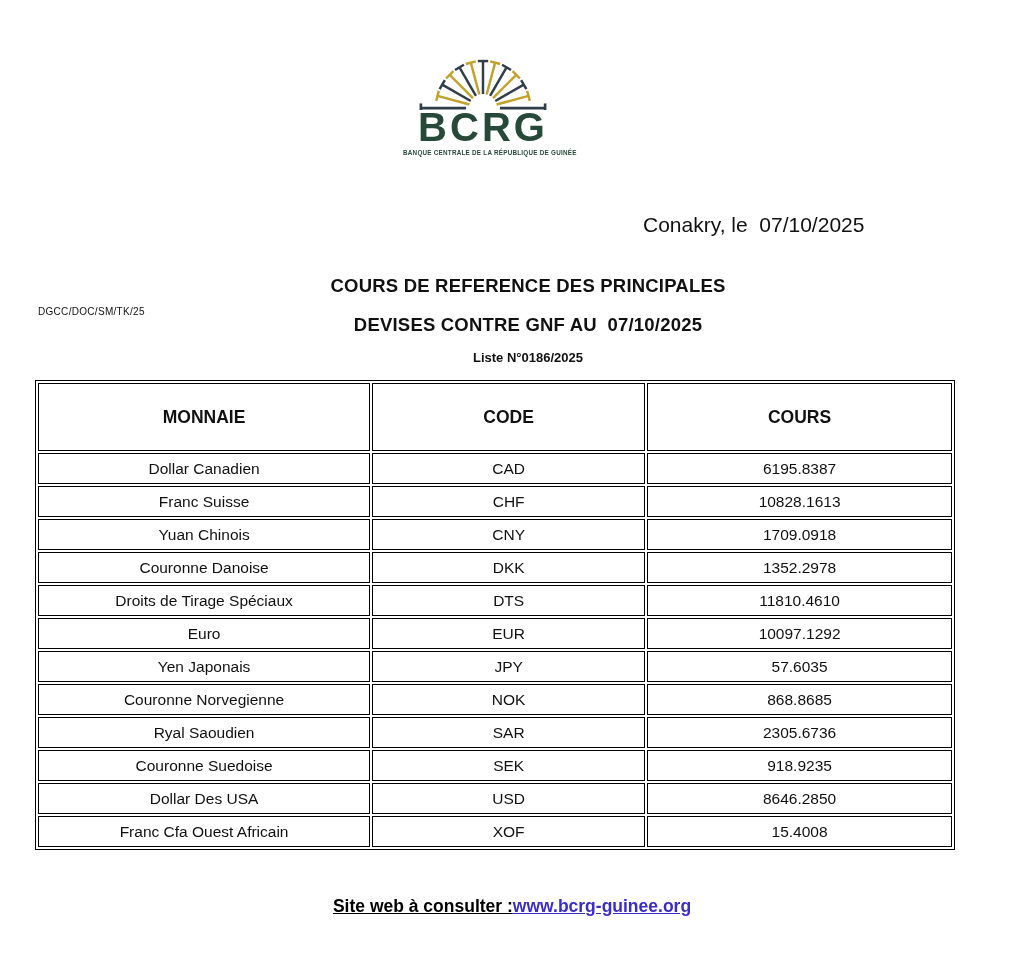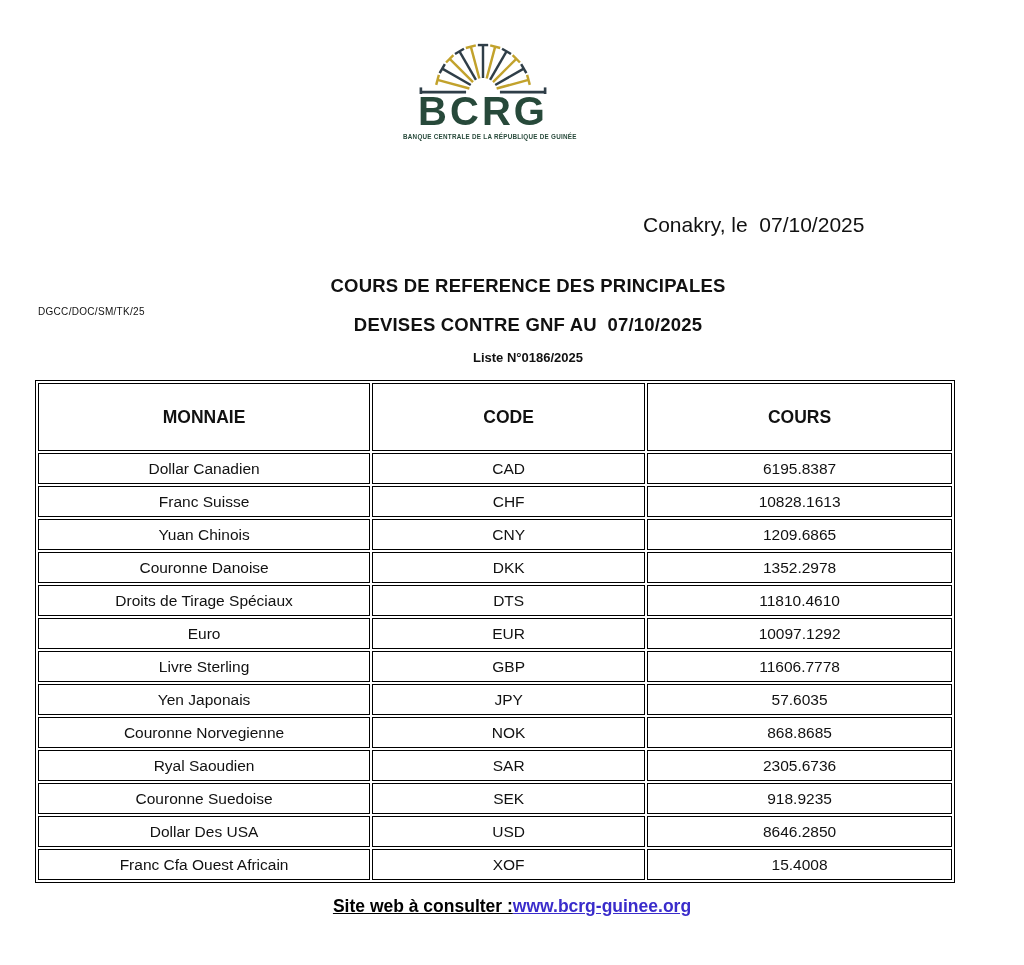--- a/index.html
+++ b/index.html
@@ -7,21 +7,21 @@
     position: relative;
     width: 1024px;
     height: 965px;
     background: #ffffff;
     font-family: "Liberation Sans", "DejaVu Sans", sans-serif;
     color: #111111;
     overflow: hidden;
   }
 
   
-  .logo { position: absolute; left: 403px; top: 30px; width: 160px; text-align: center; }
+  .logo { position: absolute; left: 403px; top: 46px; width: 160px; text-align: center; }
   .logo svg { display: block; margin: 0 auto; width: 140px; height: 64px; }
   .logo-text {
     font-size: 40px; font-weight: bold; line-height: 1;
     color: var(--logo-green); letter-spacing: 3px; margin-top: -3px;
   }
   .logo-subtitle {
     font-size: 6.3px; font-weight: bold; color: var(--logo-green);
     letter-spacing: 0.25px; margin-top: 2px; white-space: nowrap;
   }
 
@@ -124,41 +124,36 @@
           <td>6195.8387</td>
         </tr>
         <tr>
           <td>Franc Suisse</td>
           <td>CHF</td>
           <td>10828.1613</td>
         </tr>
         <tr>
           <td>Yuan Chinois</td>
           <td>CNY</td>
-          <td>1209.6865</td>
+          <td>1709.0918</td>
         </tr>
         <tr>
           <td>Couronne Danoise</td>
           <td>DKK</td>
           <td>1352.2978</td>
         </tr>
         <tr>
           <td>Droits de Tirage Spéciaux</td>
           <td>DTS</td>
           <td>11810.4610</td>
         </tr>
         <tr>
           <td>Euro</td>
           <td>EUR</td>
           <td>10097.1292</td>
-        </tr>
-        <tr>
-          <td>Livre Sterling</td>
-          <td>GBP</td>
-          <td>11606.7778</td>
         </tr>
         <tr>
           <td>Yen Japonais</td>
           <td>JPY</td>
           <td>57.6035</td>
         </tr>
         <tr>
           <td>Couronne Norvegienne</td>
           <td>NOK</td>
           <td>868.8685</td>

